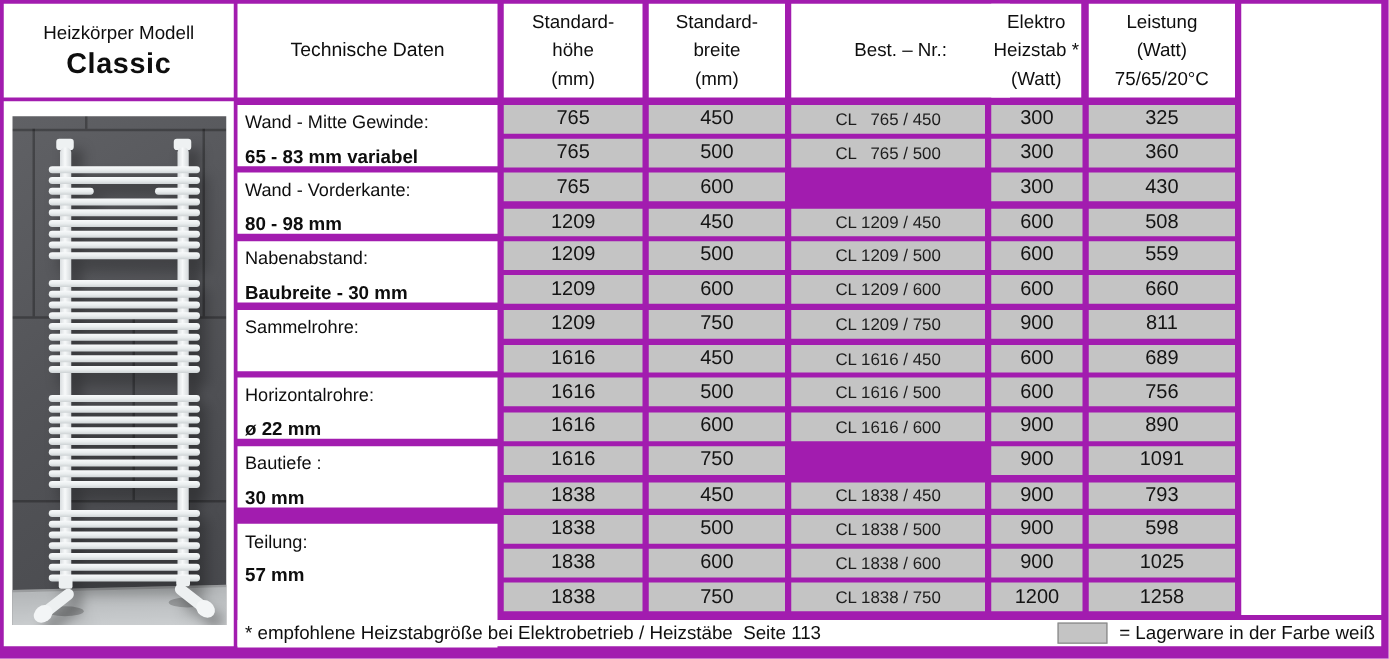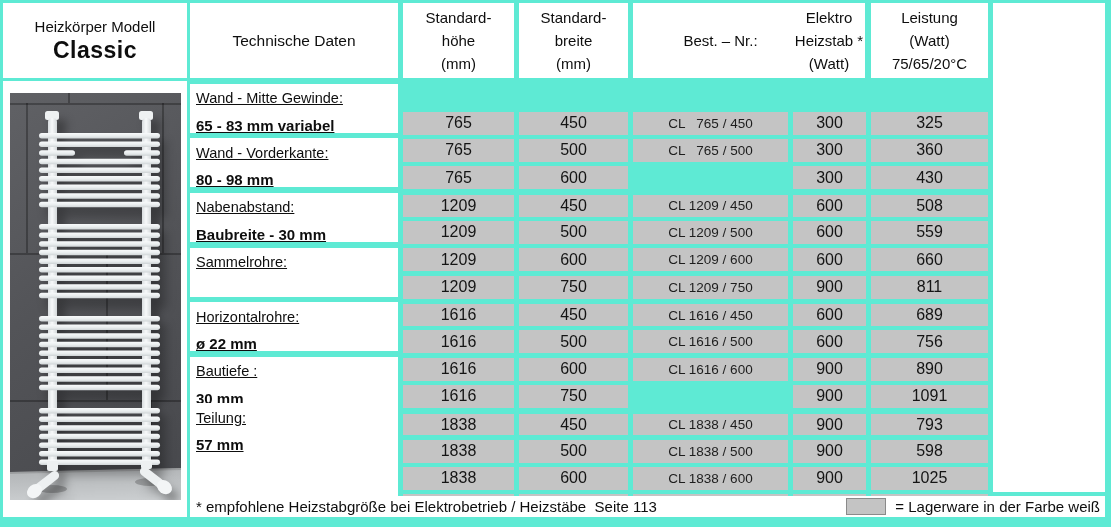--- a/index.html
+++ b/index.html
@@ -1,19 +1,19 @@
 <!DOCTYPE html>
 <html><head>
 <meta charset="utf-8">
 <style>
   html,body { margin:0; padding:0; background:#ffffff; }
   * { box-sizing:border-box; }
   .page {
     position:relative; width:1111px; height:527px;
-    background:#5eead4; overflow:hidden;
+    background:#a21caf; overflow:hidden;
     font-family:"Liberation Sans","DejaVu Sans",sans-serif;
     color:#0e0e0e;
   }
   .cellw { position:absolute; background:#ffffff; }
 
   
   .model-cell { left:3px; top:3px; width:184px; height:75px;
     display:flex; flex-direction:column; align-items:center; justify-content:center; gap:2px; }
   .model-label { font-size:15px; }
   .model-name  { font-size:23px; font-weight:bold; letter-spacing:.5px; }
@@ -37,26 +37,26 @@
   .hc-hoehe    { left:403px; width:111px; }
   .hc-breite   { left:519px; width:109px; }
   .hc-best     { left:633px; width:175px; }
   .hc-elektro  { left:793px; width:72px;  }
   .hc-leistung { left:871px; width:117px; }
 
   .right-spacer { left:993px; top:3px; width:112px; height:489px; }
 
   
   .tech-rows { position:absolute; left:190px; top:82px; width:208px; height:410px; }
-  .tech-group { position:absolute; left:0; width:100%; background:#ffffff; padding:1px 4px 16px 6px;text-decoration:underline; }
+  .tech-group { position:absolute; left:0; width:100%; background:#ffffff; padding:1px 4px 16px 6px; }
   .tg-line1 { font-size:14.5px; height:27px; display:flex; align-items:center; white-space:pre; }
   .tg-line2 { font-size:15px; font-weight:bold; height:27px; display:flex; align-items:center; white-space:pre; }
 
   
-  .data-rows { position:absolute; left:403px; top:82px; width:639px; height:410px;margin-top:28px; }
+  .data-rows { position:absolute; left:403px; top:82px; width:639px; height:410px; }
   .data-row { position:absolute; left:0; width:100%; }
   .dcell { position:absolute; top:0; height:100%; background:#c4c4c4;
     display:flex; align-items:center; justify-content:center; font-size:16px; color:#141414; }
   .c-hoehe    { left:0;     width:111px; }
   .c-breite   { left:116px; width:109px; }
   .c-best     { left:230px; width:155px; font-size:13.5px; white-space:pre; color:#1d1d1d; }
   .c-elektro  { left:390px; width:73px;  }
   .c-leistung { left:468px; width:117px; }
 
   
@@ -215,21 +215,21 @@
     <div class="tg-line1">Sammelrohre:</div>
   </div>
       <div class="tech-group" style="top: 220.167px; height: 49.1667px;">
     <div class="tg-line1">Horizontalrohre:</div>
     <div class="tg-line2">ø 22 mm</div>
   </div>
       <div class="tech-group" style="top: 274.833px; height: 49.1667px;">
     <div class="tg-line1">Bautiefe :</div>
     <div class="tg-line2">30 mm</div>
   </div>
-      <div class="tech-group" style="top: 321px; height: 99px;">
+      <div class="tech-group" style="top: 337px; height: 99px;">
     <div class="tg-line1">Teilung:</div>
     <div class="tg-line2">57 mm</div>
   </div>
     </div>
   <div class="data-rows">
       <div class="data-row" style="top: 1.5px; height: 23.3333px;">
     <span class="dcell c-hoehe">765</span>
     <span class="dcell c-breite">450</span>
     <span class="dcell c-best">CL   765 / 450</span>
     <span class="dcell c-elektro">300</span>

